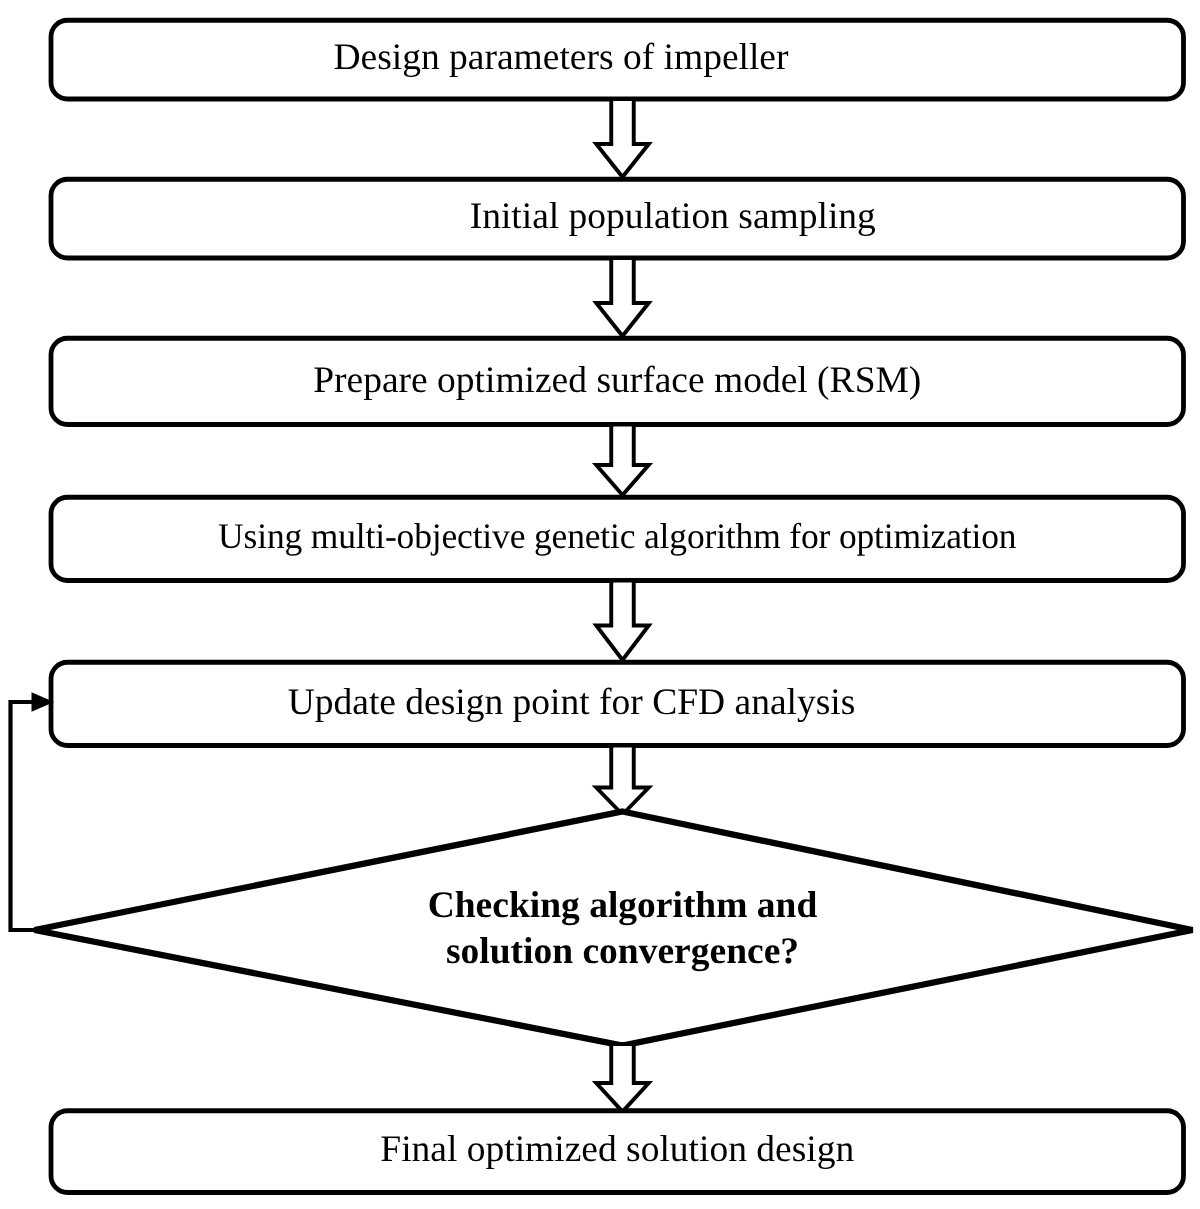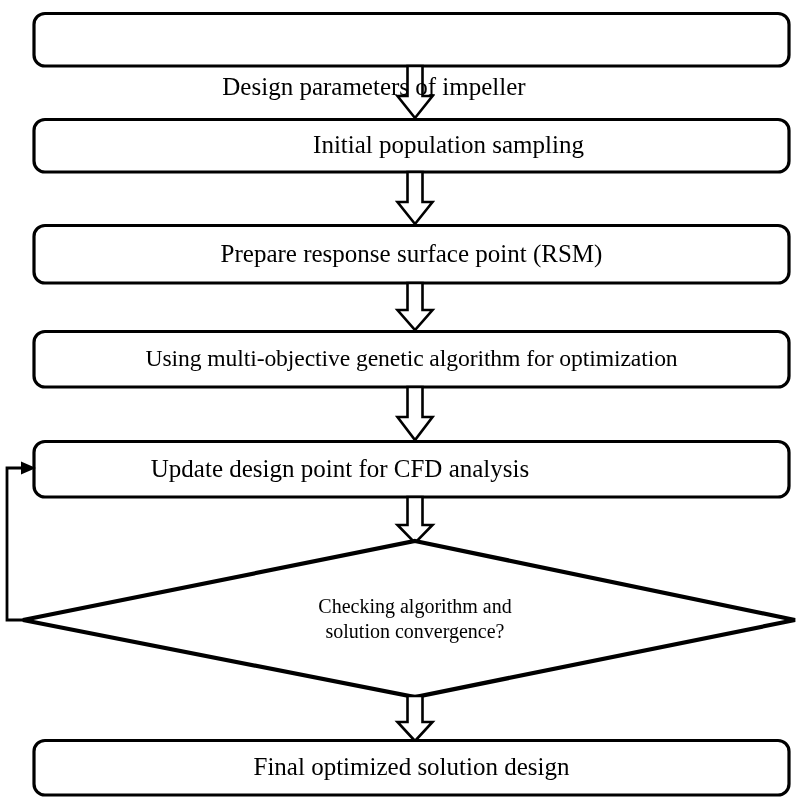--- a/index.html
+++ b/index.html
@@ -67,22 +67,23 @@
   }
   .node-label.condensed {
     font-size: 24px;
     letter-spacing: -0.1px;
     transform: scaleX(0.985);
   }
   .node-label .ital {
     text-align: center;
   }
   .diamond-label {
-    font-size: 20px;
+    font-size: 25px;
     line-height: 1.26;
+    font-weight: bold;
   }
 </style>
 </head>
 <body>
 
 <div id="flowchart-root">
 
   <svg id="flow-svg" viewBox="0 0 800 806" xmlns="http://www.w3.org/2000/svg">
 
     <rect class="node-shape node-box" x="34" y="13.5" width="755" height="52.5" rx="11" ry="11"></rect>
@@ -108,30 +109,30 @@
     <polygon class="node-shape node-diamond" points="415,541 795,620 415,697 23,620"></polygon>
 
     <polygon class="block-arrow" points="407.5,696 422.5,696 422.5,722 432.5,722 415,741 397.5,722 407.5,722"></polygon>
 
     <rect class="node-shape node-box" x="34" y="740.5" width="755" height="54.5" rx="11" ry="11"></rect>
 
     <polyline class="loop-line" points="23,620 7,620 7,468 28,468"></polyline>
     <polygon class="loop-head" points="36,468 21,461.5 21,474.5"></polygon>
   </svg>
 
-  <div class="node-label" style="left:34px; top:13px; width:680px; height:53px;margin-top:48px;">Design parameters of impeller</div>
+  <div class="node-label" style="left:34px; top:13px; width:680px; height:53px;">Design parameters of impeller</div>
 
   <div class="node-label" style="left:34px; top:119px; width:755px; height:53px;margin-left:37px;">Initial population sampling</div>
 
   <div class="node-label" style="left:34px; top:225px; width:755px; height:58px;">
-    <span>Prepare response surface point (</span><span class="ital">RSM</span><span>)</span>
+    <span>Prepare optimized surface model (</span><span class="ital">RSM</span><span>)</span>
   </div>
 
   <div class="node-label condensed" style="left:34px; top:331px; width:755px; height:56px;">Using multi-objective genetic algorithm for  optimization</div>
 
-  <div class="node-label" style="left:34px; top:441px; width:612px; height:56px;">Update design point for CFD analysis</div>
+  <div class="node-label" style="left:34px; top:441px; width:612px; height:56px;padding-left:41px;">Update design point for CFD analysis</div>
 
   <div class="node-label diamond-label" style="left:190px; top:560px; width:450px; height:118px;">Checking algorithm and
 solution convergence?</div>
 
   <div class="node-label" style="left:34px; top:740px; width:755px; height:55px;">Final optimized solution design</div>
 
 </div>
 
 </body></html>

